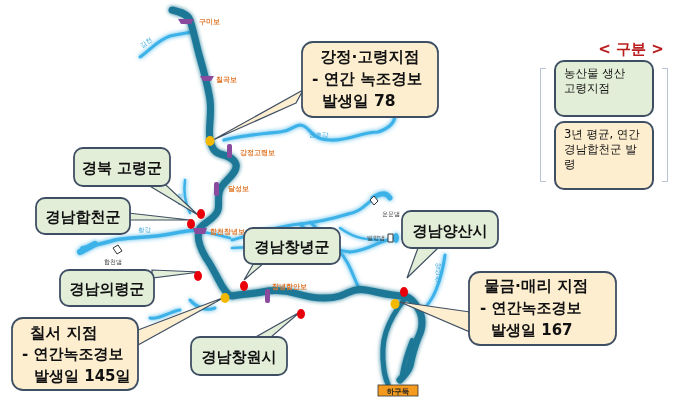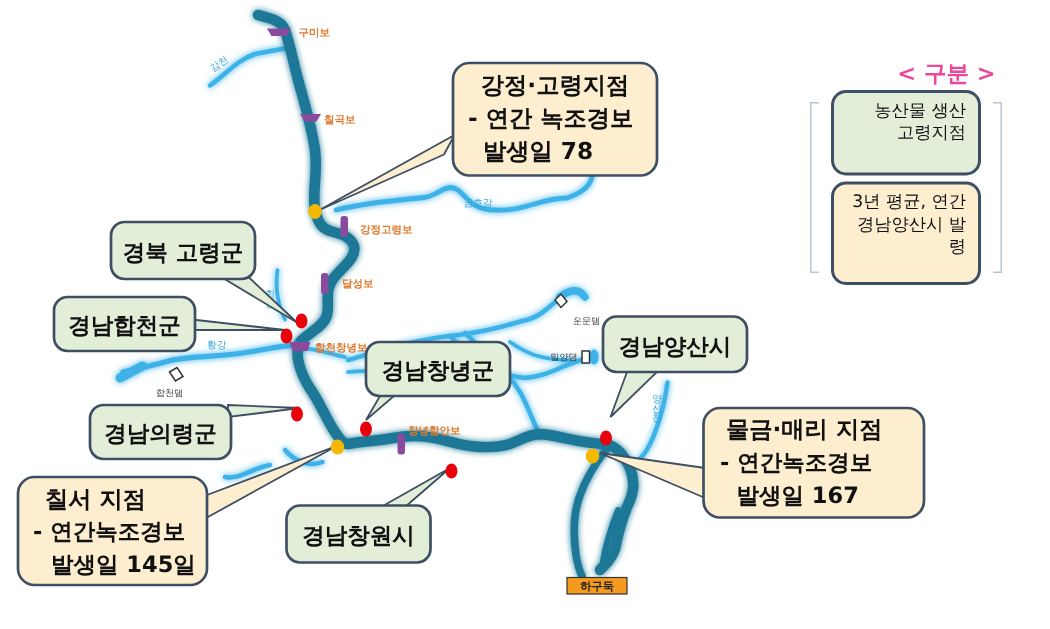--- a/index.html
+++ b/index.html
@@ -2,25 +2,25 @@
 <html><head>
 <meta charset="utf-8">
 <style>
   html, body { margin:0; padding:0; background:#ffffff; }
   body { width:700px; height:419px; position:relative; overflow:hidden; font-family:"DejaVu Sans", sans-serif; }
   #map { position:absolute; left:0; top:0; width:700px; height:419px; }
   .lbl-weir { font-family:"DejaVu Sans", sans-serif; font-size:7px; fill:#e07a2e; font-weight:bold; }
   .lbl-trib { font-family:"DejaVu Sans", sans-serif; font-size:6.5px; fill:#3aa7dc; }
   .lbl-dam { font-family:"DejaVu Sans", sans-serif; font-size:6px; fill:#333; }
   .callout-text { font-family:"DejaVu Sans", sans-serif; font-weight:bold; fill:#111; }
-  .legend-title { position:absolute; left:576px; top:40px; width:110px; text-align:center; font-size:15px; font-weight:bold; color:#ec4899; }
+  .legend-title { position:absolute; left:576px; top:40px; width:110px; text-align:center; font-size:15px; font-weight:bold; color:#b91c1c; }
   .legend-bracket { position:absolute; top:68px; width:5px; height:112px; border:1.5px solid #b8c4d6; }
   .legend-bracket.left { left:540px; border-right:none; }
   .legend-bracket.right { left:662px; border-left:none; }
-  .legend-box { position:absolute; left:554px; width:100px; border:2px solid #3f4f63; border-radius:10px; padding:4px 8px; font-size:11.5px; line-height:15px; color:#111; box-sizing:border-box;text-align:right; }
+  .legend-box { position:absolute; left:554px; width:100px; border:2px solid #3f4f63; border-radius:10px; padding:4px 8px; font-size:11.5px; line-height:15px; color:#111; box-sizing:border-box; }
   .legend-box.green { top:60px; height:57px; background:#e3eed9; }
   .legend-box.yellow { top:121px; height:69px; background:#fdeed0; }
 </style>
 </head>
 <body>
 
 <svg id="map" viewBox="0 0 700 419" xmlns="http://www.w3.org/2000/svg">
   <defs>
     <filter id="glow" x="-20%" y="-20%" width="140%" height="140%">
       <feGaussianBlur stdDeviation="2.2" result="b"></feGaussianBlur>
@@ -186,14 +186,14 @@
 
 <div class="legend-title">&lt; 구분 &gt;</div>
 <div class="legend-bracket left"></div>
 <div class="legend-bracket right"></div>
 <div class="legend-box green">
   <div>농산물 생산</div>
   <div>고령지점</div>
 </div>
 <div class="legend-box yellow">
   <div>3년 평균, 연간</div>
-  <div>경남양산시 발령</div>
+  <div>경남합천군 발령</div>
 </div>
 
 </body></html>

